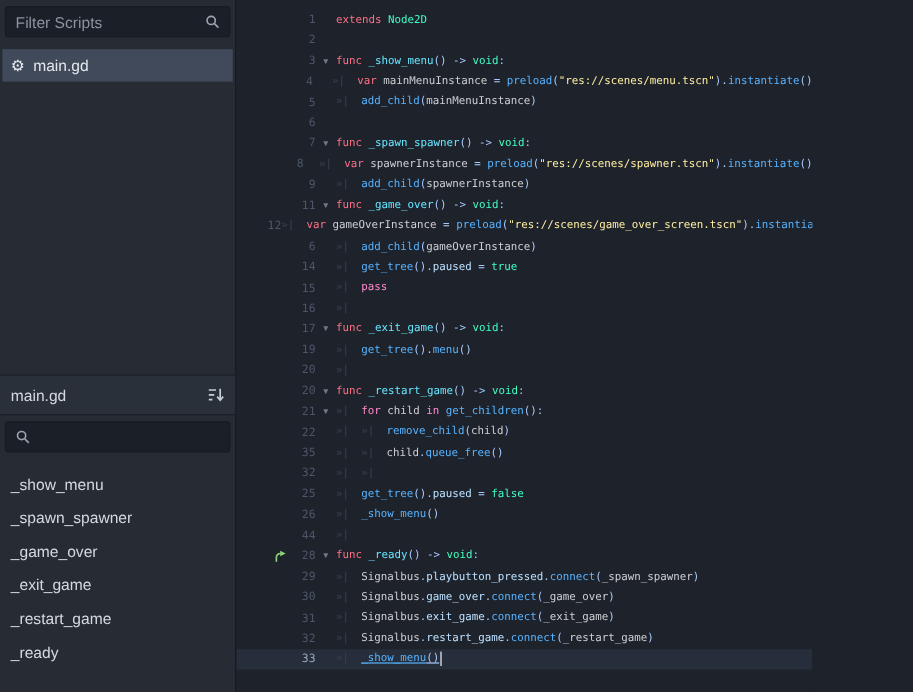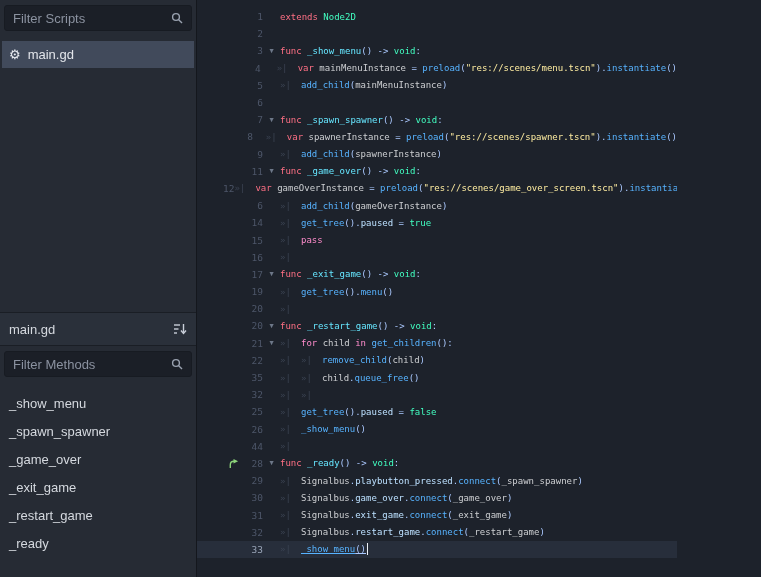--- a/index.html
+++ b/index.html
@@ -103,21 +103,20 @@
             <line x1="1" y1="6" x2="5.5" y2="6"></line>
             <line x1="1" y1="10" x2="4" y2="10"></line>
             <path d="M10.5 1 V9.5"></path>
             <path d="M8 7.5 L10.5 10.5 L13 7.5"></path>
           </g>
         </svg>
       </button>
     </div>
 
     <div class="search-box">
-      <span class="ph">Filter Methods</span>
       <svg width="12" height="12" viewBox="0 0 12 12">
         <circle cx="5" cy="5" r="3.4" fill="none" stroke="#9aa2b0" stroke-width="1.4"></circle>
         <line x1="7.7" y1="7.7" x2="11" y2="11" stroke="#9aa2b0" stroke-width="1.4"></line>
       </svg>
     </div>
 
     <div class="method-list" id="method-list">
         <div class="method-item">_show_menu</div>
         <div class="method-item">_spawn_spawner</div>
         <div class="method-item">_game_over</div>

